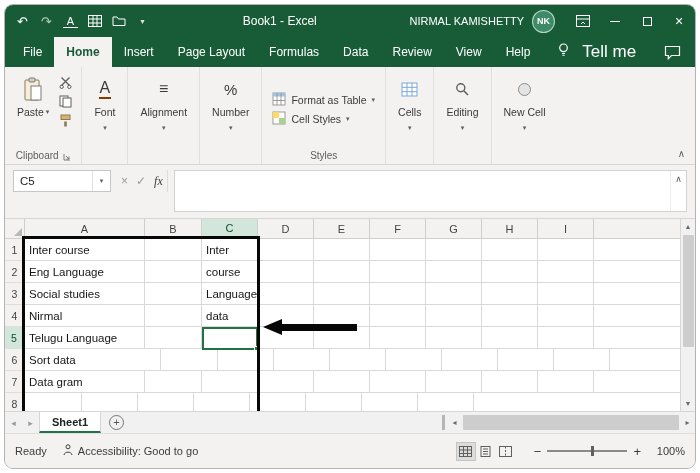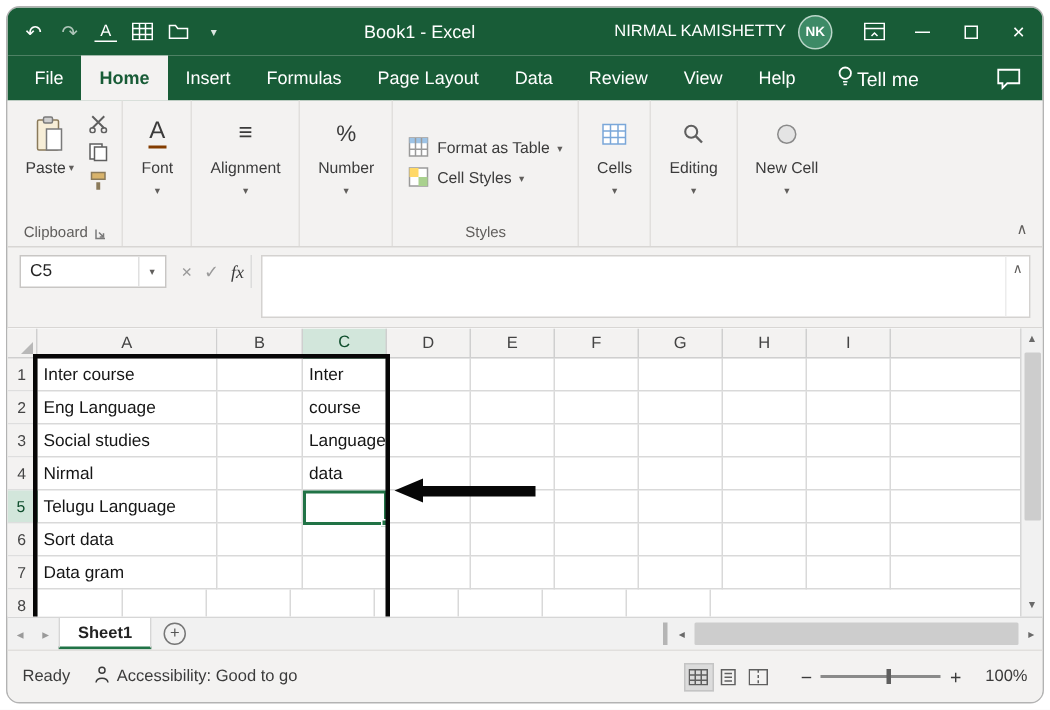--- a/index.html
+++ b/index.html
@@ -21,21 +21,21 @@
   .user-name{font-size:11px; white-space:nowrap; margin-right:8px;}
   .avatar{width:23px;height:23px;border-radius:50%;background:#3d8a66;border:1px solid rgba(255,255,255,.65);
     display:flex;align-items:center;justify-content:center;font-size:9px;font-weight:bold;margin-right:12px;}
   .winbtn{width:32px;height:32px;display:flex;align-items:center;justify-content:center;font-size:14px;cursor:default;}
   .winbtn .min{width:10px;border-bottom:1px solid #fff;display:block;}
   .winbtn .max{width:9px;height:9px;border:1px solid #fff;display:block;}
   
   .menubar{height:30px;background:#185c37;display:flex;align-items:stretch;color:#fff;flex-shrink:0;padding-left:6px;}
   .mtab{display:flex;align-items:center;padding:0 12px;font-size:12px;cursor:default;white-space:nowrap;}
   .mtab.active{background:#f3f2f1;color:#185c37;font-weight:bold;}
-  .tellme{display:flex;align-items:center;gap:2px;margin-left:16px;font-size:13px;}
+  .tellme{display:flex;align-items:center;gap:13px;margin-left:16px;font-size:17px;}
   .comment-btn{display:flex;align-items:center;margin-left:auto;margin-right:14px;}
   
   .ribbon{height:98px;background:#f3f2f1;border-bottom:1px solid #d8d6d4;display:flex;flex-shrink:0;position:relative;}
   .rgroup{display:flex;flex-direction:column;border-right:1px solid #e1dfdd;padding:4px 6px 0 6px;}
   .rg-content{display:flex;flex:1;align-items:flex-start;}
   .rg-label-row{height:17px;display:flex;align-items:center;justify-content:center;gap:4px;}
   .rg-label{font-size:10px;color:#605e5c;}
   .big-btn{display:flex;flex-direction:column;align-items:center;justify-content:flex-start;padding:4px 6px;gap:3px;cursor:default;}
   .bb-label{font-size:10.5px;color:#3b3b3b;display:flex;align-items:center;gap:2px;}
   .bb-label .caret{font-size:7px;color:#605e5c;}
@@ -155,22 +155,22 @@
         <span class="max"></span>
       </div>
     <div class="winbtn">×</div>
   </div>
 
   <div class="menubar">
     <div style="display:flex">
         <div class="mtab">File</div>
         <div class="mtab active">Home</div>
         <div class="mtab">Insert</div>
+        <div class="mtab">Page Layout</div>
         <div class="mtab">Formulas</div>
-        <div class="mtab">Page Layout</div>
         <div class="mtab">Data</div>
         <div class="mtab">Review</div>
         <div class="mtab">View</div>
         <div class="mtab">Help</div>
       </div>
     <div class="tellme">
       <span>
         <svg width="11" height="14" viewBox="0 0 11 14">
             <circle cx="5.5" cy="4.8" r="3.8" fill="none" stroke="#fff" stroke-width="1.2"></circle>
             <line x1="4" y1="10.5" x2="7" y2="10.5" stroke="#fff"></line>
@@ -460,21 +460,21 @@
           <div class="cell" style="width: 56px;"></div>
           <div class="cell" style="width: 56px;"></div>
           <div class="cell" style="width: 56px;"></div>
           <div class="cell" style="width: 56px;"></div>
           <div class="cell" style="width: 56px;"></div>
           <div class="cell" style="width: 56px;"></div>
           <div class="cell fill"></div>
         </div>
         <div class="sheet-row">
           <div class="row-hdr">6</div>
-          <div class="cell" style="width: 120px;">Sort data</div>
+          <div class="cell" style="width: 136px;">Sort data</div>
           <div class="cell" style="width: 57px;"></div>
           <div class="cell" style="width: 56px;"></div>
           <div class="cell" style="width: 56px;"></div>
           <div class="cell" style="width: 56px;"></div>
           <div class="cell" style="width: 56px;"></div>
           <div class="cell" style="width: 56px;"></div>
           <div class="cell" style="width: 56px;"></div>
           <div class="cell" style="width: 56px;"></div>
           <div class="cell fill"></div>
         </div>

